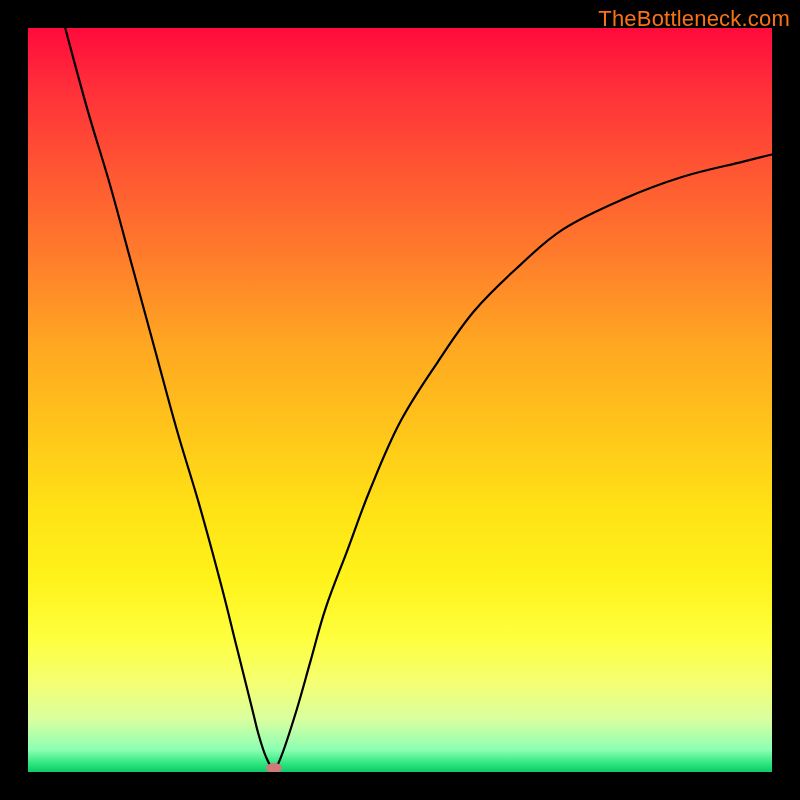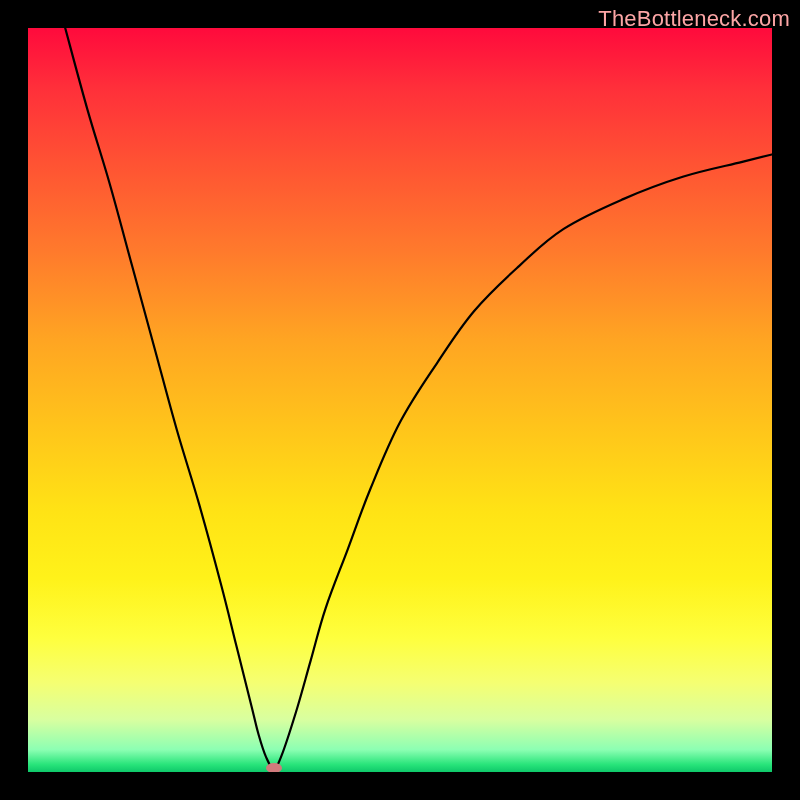--- a/index.html
+++ b/index.html
@@ -57,21 +57,21 @@
     width: 16px;
     height: 10px;
     background: #d07a7c;
     border-radius: 50%;
     transform: translate(-50%, -50%);
   }
   .watermark {
     position: absolute;
     top: 6px;
     right: 10px;
-    color: #fca5a5;
+    color: #f97316;
     font-size: 22px;
     font-weight: 400;
     letter-spacing: 0.2px;
   }
 </style>
 </head>
 <body>
 
 <div class="frame">
 

